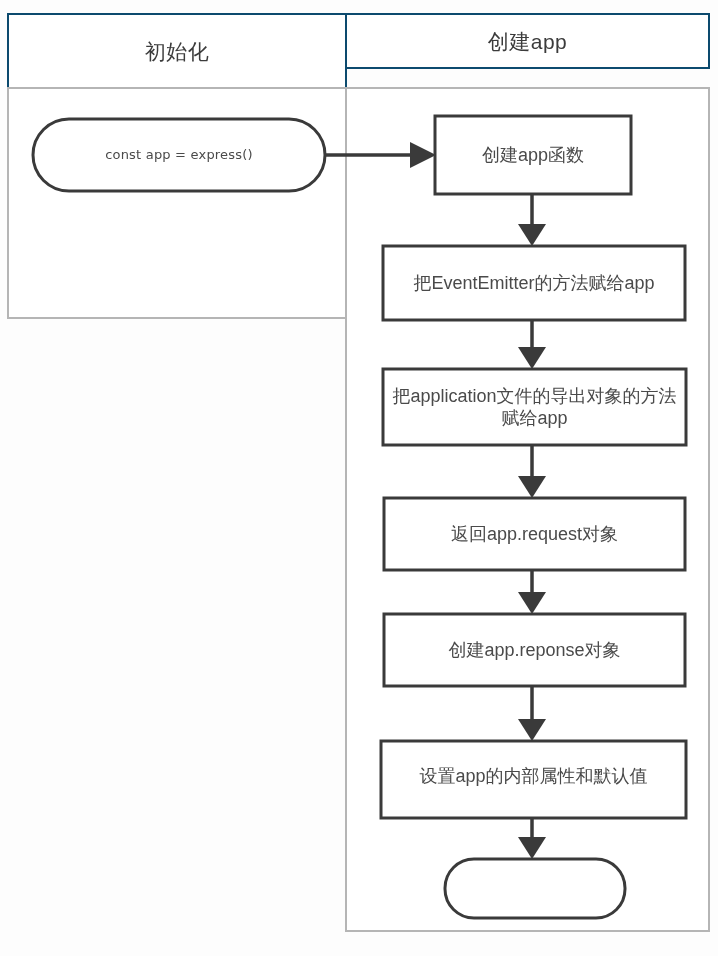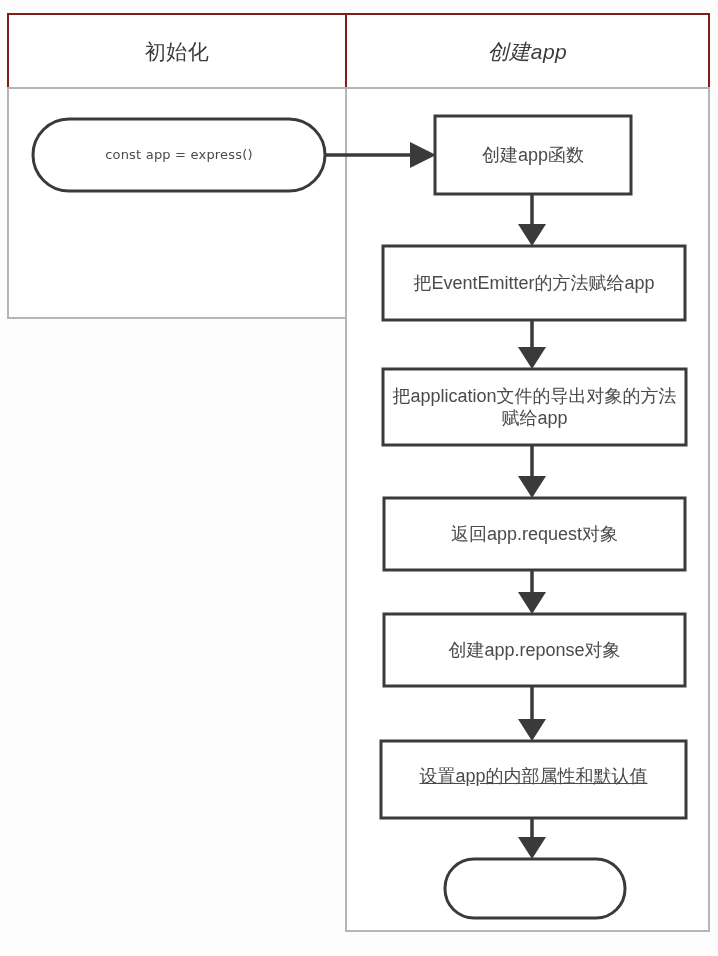--- a/index.html
+++ b/index.html
@@ -19,40 +19,40 @@
     position: absolute;
     left: 7px;
     top: 13px;
     width: 703px;
     height: 919px;
   }
   
   .lane-head {
     position: absolute;
     box-sizing: border-box;
-    border: 2px solid #7f1d1d;
+    border: 2px solid #0c4a6e;
     background: #ffffff;
     display: flex;
     align-items: center;
     justify-content: center;
   }
   .lane-head-text {
     font-size: 21px;
     color: #3b3b3b;
     letter-spacing: 0.5px;
     line-height: 1;
   }
   .lane-body {
     position: absolute;
     box-sizing: border-box;
     border: 2px solid #b5b5b5;
     background: #ffffff;
   }
   #head-left  { left: 0px;   top: 0px;  width: 340px; height: 76px; }
-  #head-right { left: 338px; top: 0px;  width: 365px; height: 76px; font-style: italic; }
+  #head-right { left: 338px; top: 0px;  width: 365px; height: 56px; }
   #body-left  { left: 0px;   top: 74px; width: 340px; height: 232px; }
   #body-right { left: 338px; top: 74px; width: 365px; height: 845px; }
 
   svg.flow {
     position: absolute;
     left: 0;
     top: 0;
     width: 718px;
     height: 956px;
     pointer-events: none;
@@ -149,16 +149,16 @@
   <div class="node-label" style="left:435px; top:116px; width:196px; height:78px;">创建app函数</div>
 
   <div class="node-label" style="left:383px; top:246px; width:302px; height:74px;">把EventEmitter的方法赋给app</div>
 
   <div class="node-label" style="left:383px; top:369px; width:303px; height:76px;">把application文件的导出对象的方法赋给app</div>
 
   <div class="node-label" style="left:384px; top:498px; width:301px; height:72px;">返回app.request对象</div>
 
   <div class="node-label" style="left:384px; top:614px; width:301px; height:72px;">创建app.reponse对象</div>
 
-  <div class="node-label" style="left:381px; top:741px; width:305px; height:70px;text-decoration:underline;">设置app的内部属性和默认值</div>
+  <div class="node-label" style="left:381px; top:741px; width:305px; height:70px;">设置app的内部属性和默认值</div>
 
 
 </div>
 
 </body></html>

